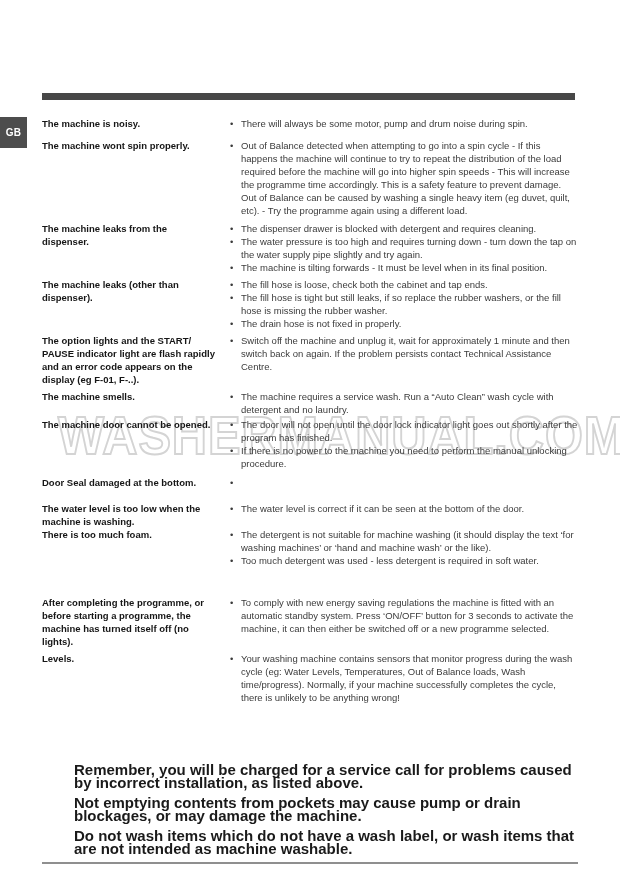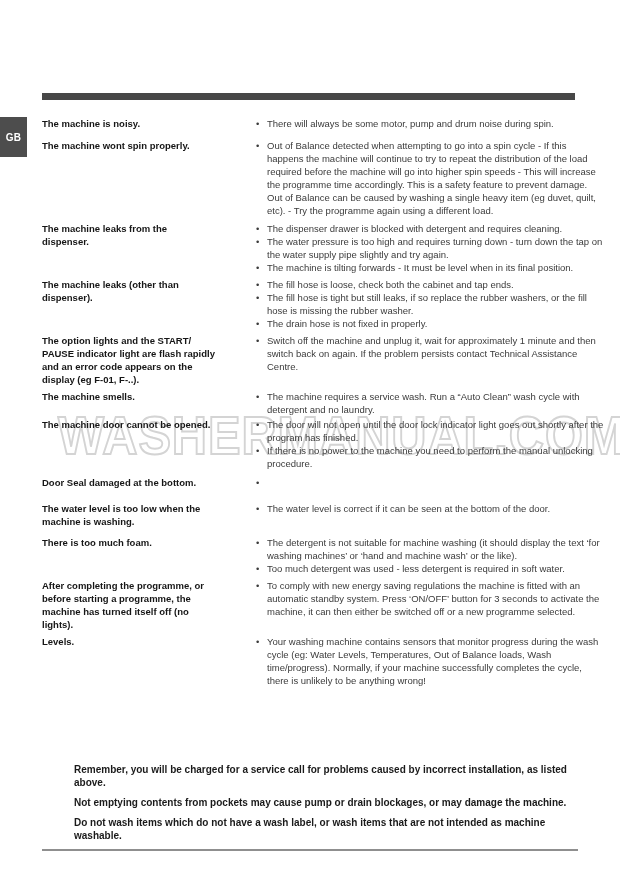--- a/index.html
+++ b/index.html
@@ -5,49 +5,49 @@
   html,body{margin:0;padding:0;}
   body{
     width:620px;height:877px;position:relative;background:#ffffff;
     font-family:"Liberation Sans","DejaVu Sans",sans-serif;
     -webkit-font-smoothing:antialiased;overflow:hidden;
   }
   .top-rule{
     position:absolute;left:42px;top:93px;width:533px;height:7px;background:#474747;
   }
   .gb-tab{
-    position:absolute;left:0;top:117px;width:27px;height:40px;background:#4d4d4d;
+    position:absolute;left:0;top:117px;width:27px;height:31px;background:#4d4d4d;
     color:#ffffff;font-weight:bold;font-size:10px;display:flex;align-items:center;justify-content:center;
     letter-spacing:.3px;
   }
   .watermark{
     position:absolute;left:58px;top:408px;z-index:0;pointer-events:none;
     font-weight:bold;font-size:53px;line-height:56px;white-space:nowrap;letter-spacing:1px;
     color:transparent;-webkit-text-stroke:2px #d4d4d4;
     transform:scaleX(.92);transform-origin:left top;
   }
   .content{
     position:absolute;left:42px;top:117px;width:536px;z-index:1;
   }
-  .row{display:grid;grid-template-columns:188px 348px;gap:26px;}
+  .row{display:grid;grid-template-columns:188px 348px;}
   .problem{
     font-weight:bold;color:#161616;font-size:9.5px;line-height:13px;padding-right:14px;
   }
   ul.sols{list-style:none;margin:0;padding:0;}
   .sol{display:flex;gap:5px;color:#3b3b3b;font-size:9.5px;line-height:13px;}
   .blt{flex:0 0 6px;color:#3b3b3b;}
   .r0{margin-bottom:9px}.r1{margin-bottom:5px}.r2{margin-bottom:4px}
   .r3{margin-bottom:4px}.r4{margin-bottom:4px}.r5{margin-bottom:2px}
-  .r6{margin-bottom:6px}.r7{margin-bottom:13px}.r8{margin-bottom:8px}
-  .r9{margin-bottom:4px}.r10{margin-bottom:4px}.r11{margin-bottom:0}
+  .r6{margin-bottom:6px}.r7{margin-bottom:13px}.r8{}
+  .r9{margin-bottom:29px}.r10{margin-bottom:4px}.r11{margin-bottom:0}
   .footer{
     position:absolute;left:42px;top:763px;width:536px;z-index:1;
   }
   .note{
-    font-weight:bold;color:#1a1a1a;font-size:10px;line-height:13px;margin:0 0 7px 0;padding-left:32px;
+    font-weight:bold;color:#1a1a1a;font-size:15px;line-height:13px;margin:0 0 7px 0;padding-left:32px;
   }
   .bottom-rule{height:2px;background:#8f8f8f;margin-top:5px;}
   .page-number{
     font-weight:bold;color:#222222;font-size:10px;margin-top:11px;
   }
 </style>
 </head>
 <body>
 
 <div class="top-rule"></div>

